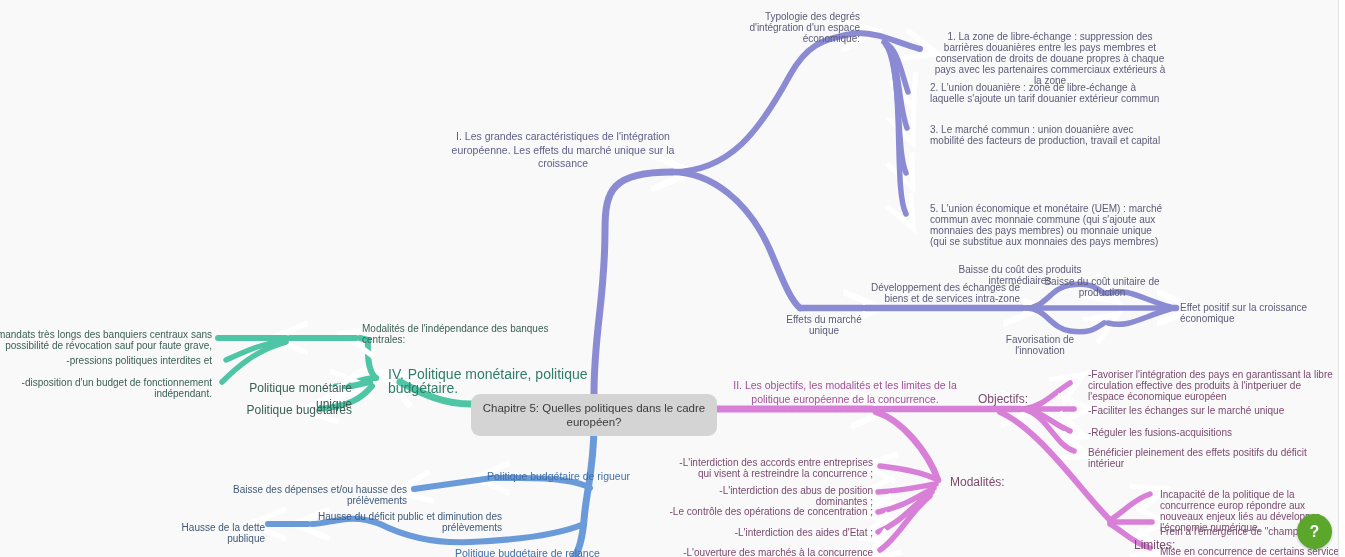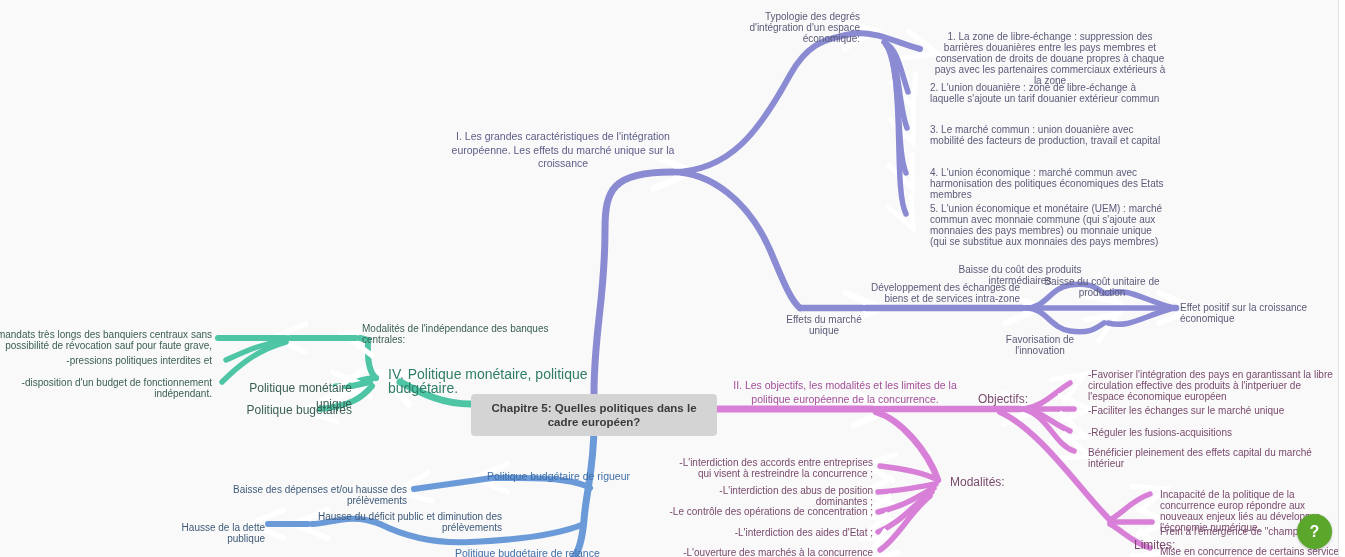--- a/index.html
+++ b/index.html
@@ -27,22 +27,21 @@
   .title-purple{color:#5d5d8a;font-size:10.5px;line-height:13.5px;}
   .title-green{color:#2f7d68;font-size:14px;line-height:13.5px;}
   .title-pink{color:#a24f9a;font-size:10.5px;line-height:13.5px;}
   .title-blue{color:#3f6fa8;font-size:10.5px;line-height:13.5px;}
 
   #root{
     position:absolute;left:471px;top:394px;width:246px;
     background:#d4d4d4;color:#3a3a3a;
     font-size:11.5px;line-height:14px;text-align:center;
     padding:7px 6px;box-sizing:border-box;
-    border-radius:4px;
-    font-weight:bold;
+    border-radius:9px;
   }
 
   
   #panel-edge{position:absolute;left:1338px;top:0;width:1px;height:557px;background:#e3e3e3;}
   #panel-right{position:absolute;left:1339px;top:0;width:6px;height:557px;background:#ffffff;}
 
   
   #toolbar{position:absolute;left:1060px;top:0;width:278px;height:12px;}
 
   #help-btn{
@@ -138,21 +137,20 @@
 
   <div id="root">Chapitre 5: Quelles politiques dans le cadre européen?</div>
 
   <div class="node c title-purple" style="left:443px;top:130px;width:240px;">I. Les grandes caractéristiques de l'intégration européenne. Les effets du marché unique sur la croissance</div>
 
   <div class="node r n-purple" style="left:740px;top:11px;width:120px;">Typologie des degrés d'intégration d'un espace économique:</div>
 
   <div class="node l n-purple" style="left:930px;top:31px;width:240px;text-align:center;">1. La zone de libre-échange : suppression des barrières douanières entre les pays membres et conservation de droits de douane propres à chaque pays avec les partenaires commerciaux extérieurs à la zone</div>
   <div class="node l n-purple" style="left:930px;top:82px;width:235px;">2. L'union douanière : zone de libre-échange à laquelle s'ajoute un tarif douanier extérieur commun</div>
   <div class="node l n-purple" style="left:930px;top:124px;width:235px;">3. Le marché commun : union douanière avec mobilité des facteurs de production, travail et capital</div>
-  <div class="node l n-purple" style="left:930px;top:167px;width:235px;">4. L'union économique : marché commun avec harmonisation des politiques économiques des Etats membres</div>
   <div class="node l n-purple" style="left:930px;top:203px;width:235px;">5. L'union économique et monétaire (UEM) : marché commun avec monnaie commune (qui s'ajoute aux monnaies des pays membres) ou monnaie unique (qui se substitue aux monnaies des pays membres)</div>
 
   <div class="node c n-purple" style="left:780px;top:314px;width:88px;">Effets du marché unique</div>
   <div class="node r n-purple" style="left:845px;top:282px;width:175px;">Développement des échanges de biens et de services intra-zone</div>
 
   <div class="node c n-purple" style="left:940px;top:264px;width:160px;">Baisse du coût des produits intermédiaires</div>
   <div class="node c n-purple" style="left:1032px;top:276px;width:140px;">Baisse du coût unitaire de production</div>
   <div class="node c n-purple" style="left:980px;top:334px;width:120px;">Favorisation de l'innovation</div>
 
   <div class="node l n-purple" style="left:1180px;top:302px;width:160px;">Effet positif sur la croissance économique</div>
@@ -168,21 +166,21 @@
   <div class="node r n-green" style="left:-18px;top:355px;width:230px;">-pressions politiques interdites et</div>
   <div class="node r n-green" style="left:-18px;top:377px;width:230px;">-disposition d'un budget de fonctionnement indépendant.</div>
 
   <div class="node c title-pink" style="left:730px;top:379px;width:230px;">II. Les objectifs, les modalités et les limites de la politique européenne de la concurrence.</div>
 
   <div class="node l n-pink mid" style="left:978px;top:391px;width:60px;">Objectifs:</div>
 
   <div class="node l n-pink" style="left:1088px;top:369px;width:250px;">-Favoriser l'intégration des pays en garantissant la libre circulation effective des produits à l'intperiuer de l'espace économique européen</div>
   <div class="node l n-pink" style="left:1088px;top:405px;width:250px;">-Faciliter les échanges sur le marché unique</div>
   <div class="node l n-pink" style="left:1088px;top:427px;width:250px;">-Réguler les fusions-acquisitions</div>
-  <div class="node l n-pink" style="left:1088px;top:447px;width:250px;">Bénéficier pleinement des effets capital du marché intérieur</div>
+  <div class="node l n-pink" style="left:1088px;top:447px;width:250px;">Bénéficier pleinement des effets positifs du déficit intérieur</div>
 
   <div class="node l n-pink mid" style="left:950px;top:474px;width:62px;">Modalités:</div>
 
   <div class="node r n-pink" style="left:668px;top:457px;width:205px;">-L'interdiction des accords entre entreprises qui visent à restreindre la concurrence ;</div>
   <div class="node r n-pink" style="left:668px;top:485px;width:205px;">-L'interdiction des abus de position dominantes ;</div>
   <div class="node r n-pink" style="left:668px;top:506px;width:205px;">-Le contrôle des opérations de concentration ;</div>
   <div class="node r n-pink" style="left:668px;top:527px;width:205px;">-L'interdiction des aides d'Etat ;</div>
   <div class="node r n-pink" style="left:668px;top:547px;width:205px;">-L'ouverture des marchés à la concurrence</div>
 
   <div class="node l n-pink mid" style="left:1134px;top:537px;width:60px;">Limites:</div>

